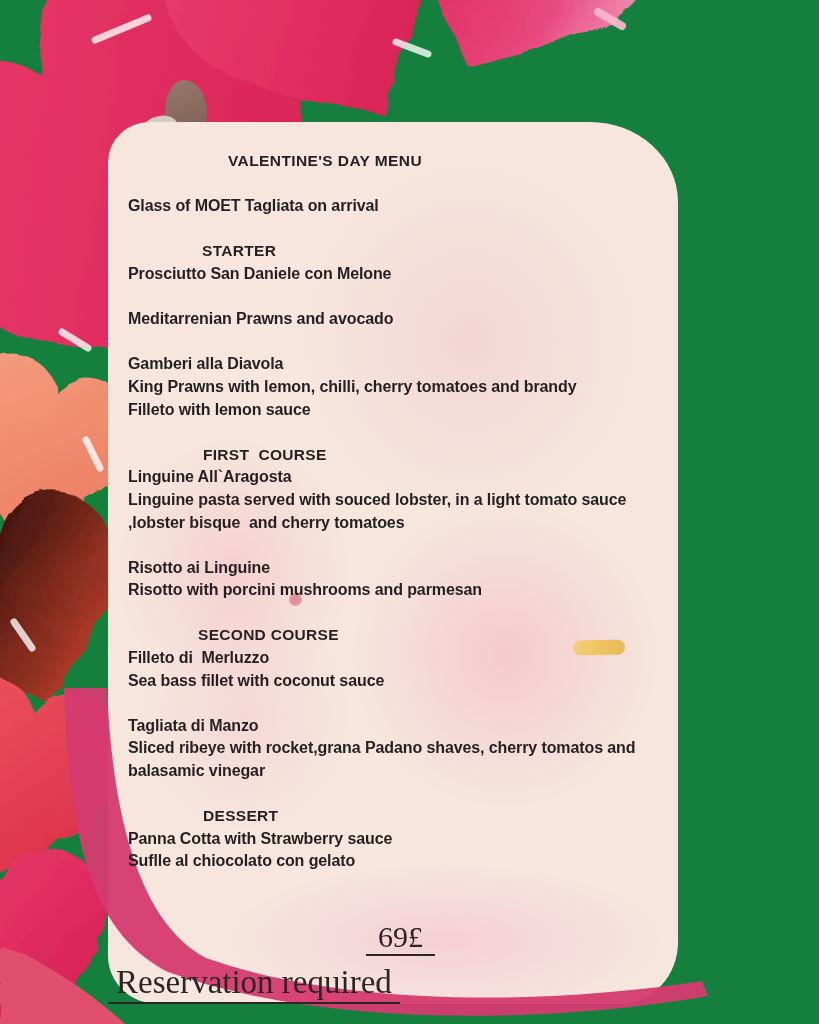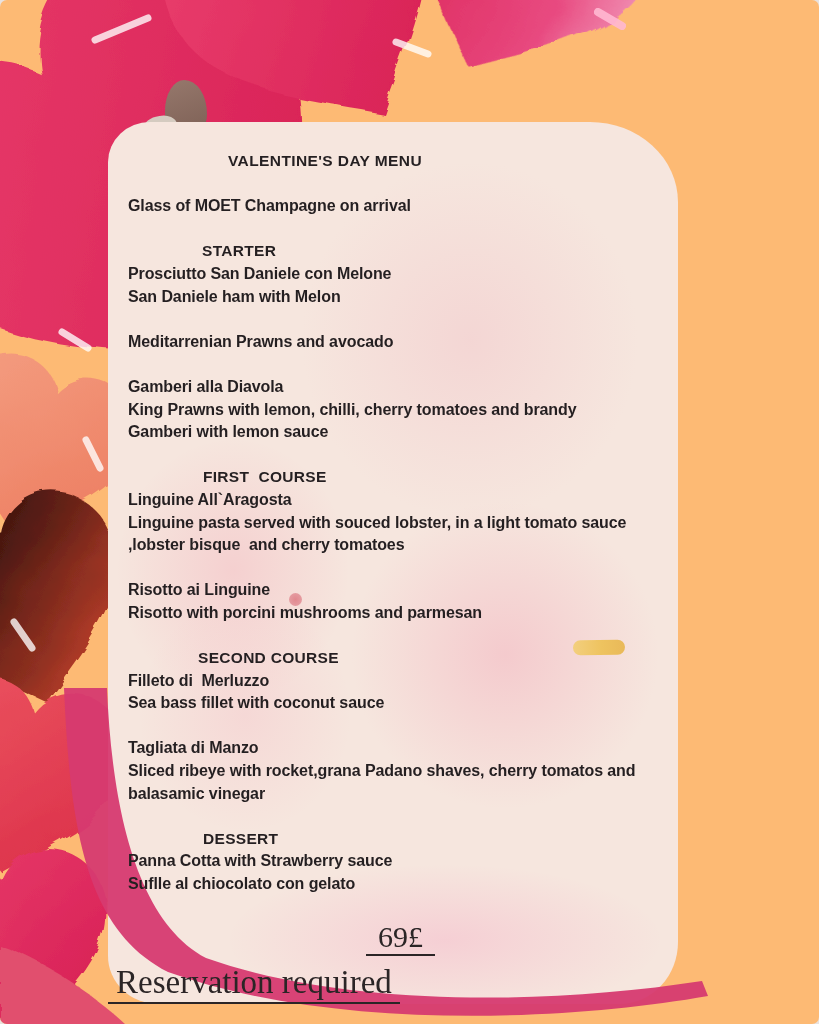--- a/index.html
+++ b/index.html
@@ -1,20 +1,19 @@
 <!DOCTYPE html>
 <html><head>
 <meta charset="utf-8">
 <style>
   html,body{margin:0;padding:0;background:#e9e2de;}
   .stage{
     position:relative;width:819px;height:1024px;overflow:hidden;
-    background:#fdba74;
+    background:#15803d;
     font-family:"Liberation Sans",sans-serif;
-    border-radius:7px;
   }
   .stage *{box-sizing:border-box;}
   svg.bg{position:absolute;left:0;top:0;z-index:0;}
   svg.overlay{position:absolute;left:0;top:0;z-index:4;pointer-events:none;}
 
   .blob{position:absolute;z-index:1;}
   .brown-blob{
     left:165px;top:80px;width:42px;height:56px;
     background:linear-gradient(160deg,#96786c,#7d6055);
     border-radius:46% 54% 42% 44% / 55% 60% 38% 36%;
@@ -148,32 +147,31 @@
     <path d="M64,688 C70,830 86,930 168,972 C330,1030 560,1022 708,996
              L702,981 C540,1006 340,1006 206,958 C138,922 112,812 107,688 Z" fill="#d63a70" opacity="0.95"></path>
   </svg>
 
   <div class="pink-dot"></div>
   <div class="yellow-pill"></div>
 
   <div class="menu-text">
     <div class="line title">VALENTINE'S DAY MENU</div>
     <div class="gap"></div>
-    <div class="line">Glass of MOET Champagne on arrival</div>
+    <div class="line">Glass of MOET Tagliata on arrival</div>
     <div class="gap"></div>
 
     <div class="line heading ml74">STARTER</div>
     <div class="line">Prosciutto San Daniele con Melone</div>
-    <div class="line">San Daniele ham with Melon</div>
     <div class="gap"></div>
     <div class="line">Meditarrenian Prawns and avocado</div>
     <div class="gap"></div>
     <div class="line">Gamberi alla Diavola</div>
     <div class="line">King Prawns with lemon, chilli, cherry tomatoes and brandy</div>
-    <div class="line">Gamberi with lemon sauce</div>
+    <div class="line">Filleto with lemon sauce</div>
     <div class="gap"></div>
 
     <div class="line heading ml75">FIRST  COURSE</div>
     <div class="line">Linguine All`Aragosta</div>
     <div class="line">Linguine pasta served with souced lobster, in a light tomato sauce</div>
     <div class="line">,lobster bisque  and cherry tomatoes</div>
     <div class="gap"></div>
     <div class="line">Risotto ai Linguine</div>
     <div class="line">Risotto with porcini mushrooms and parmesan</div>
     <div class="gap"></div>

